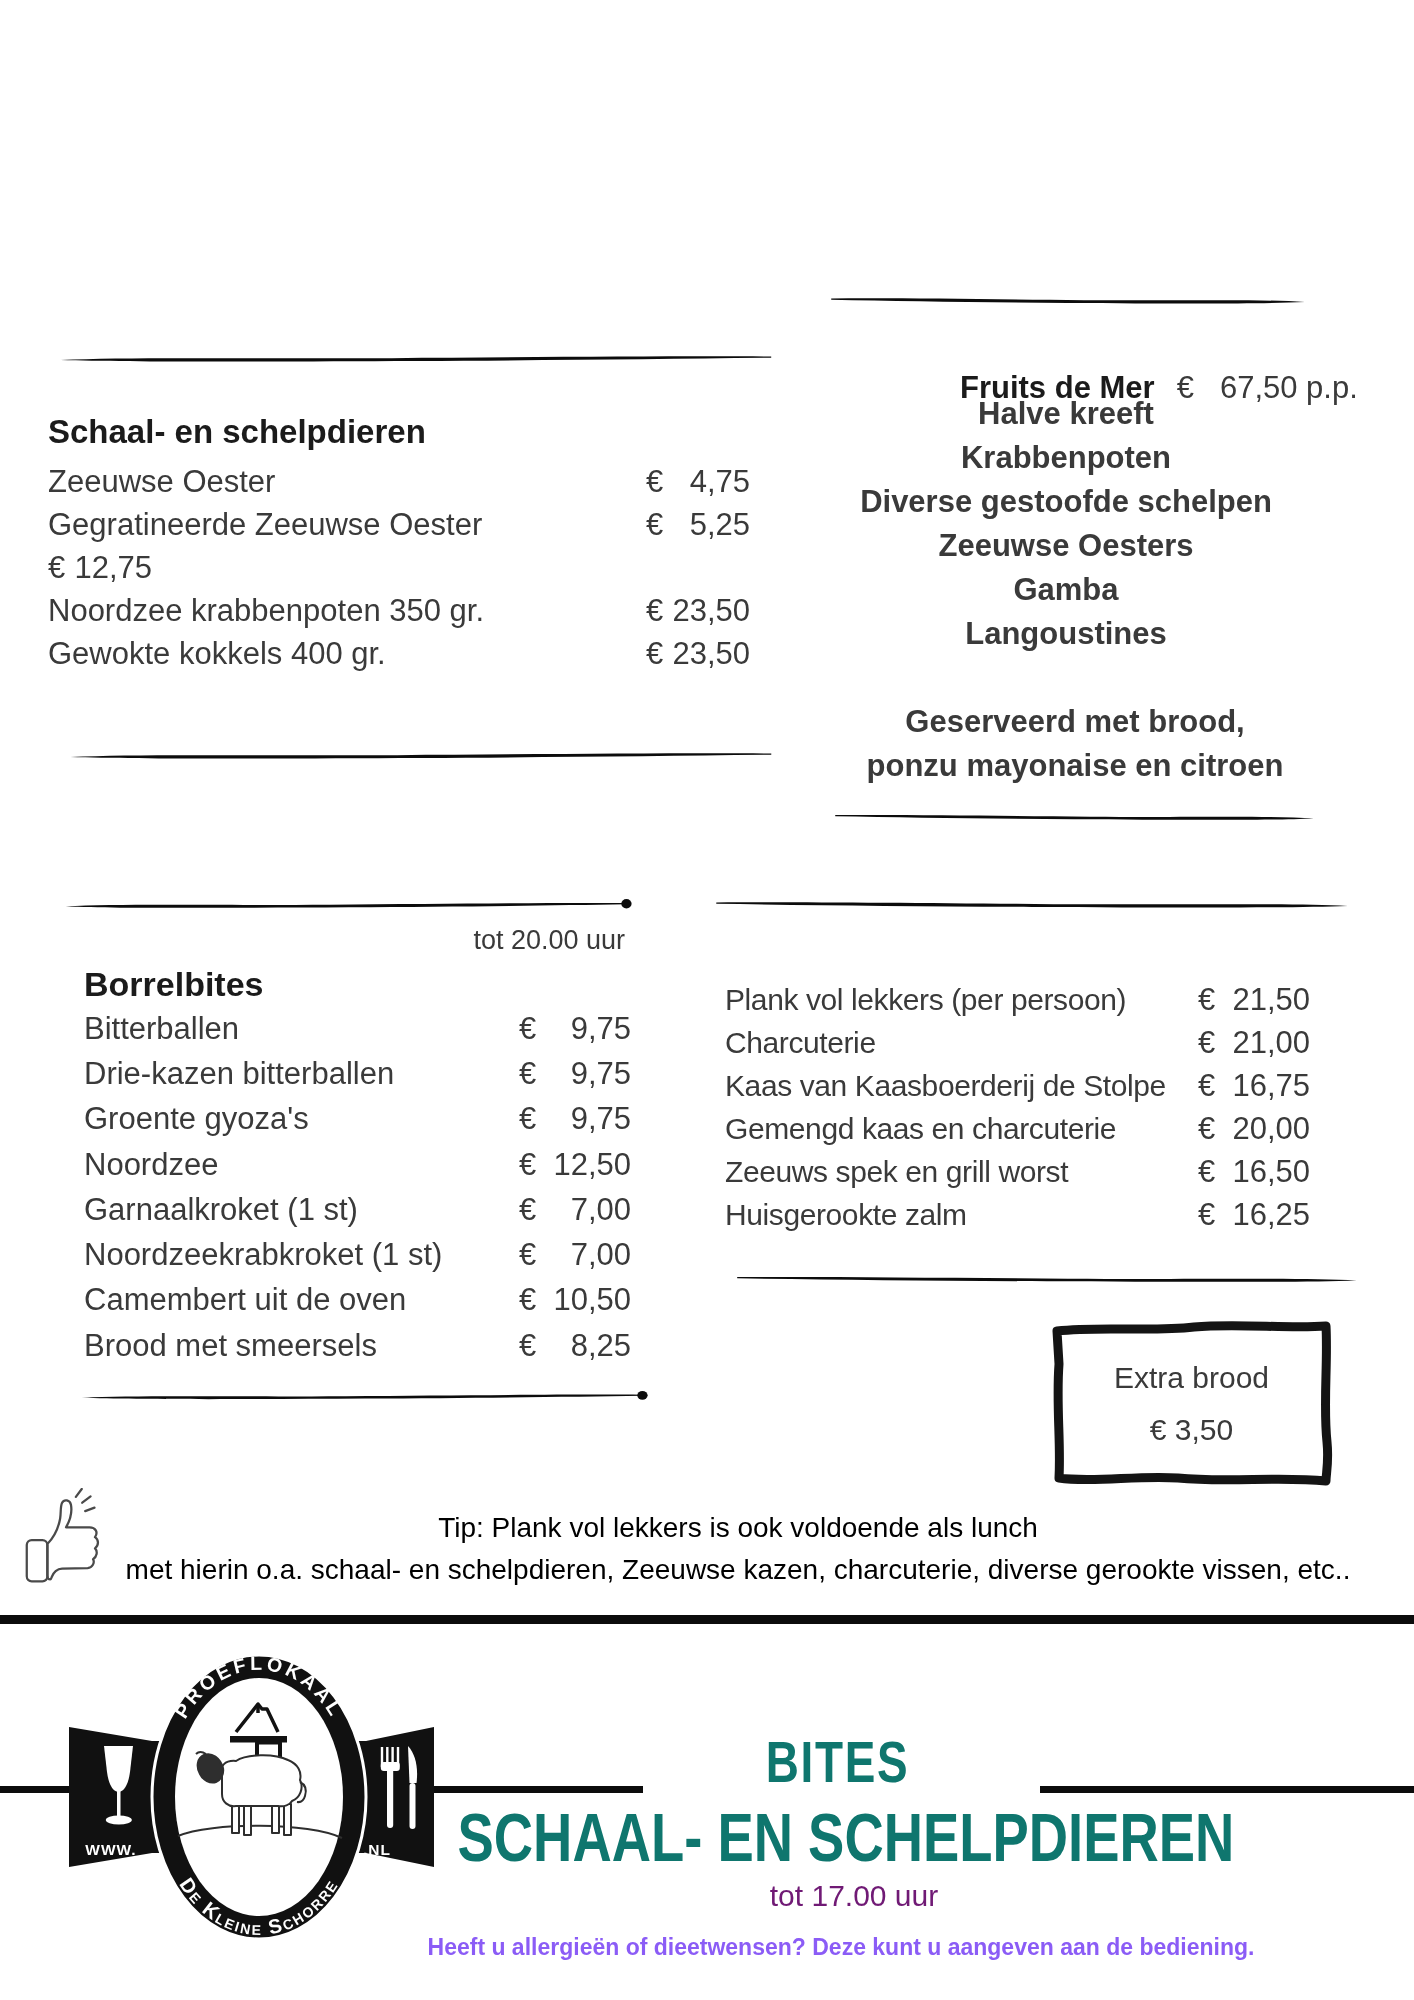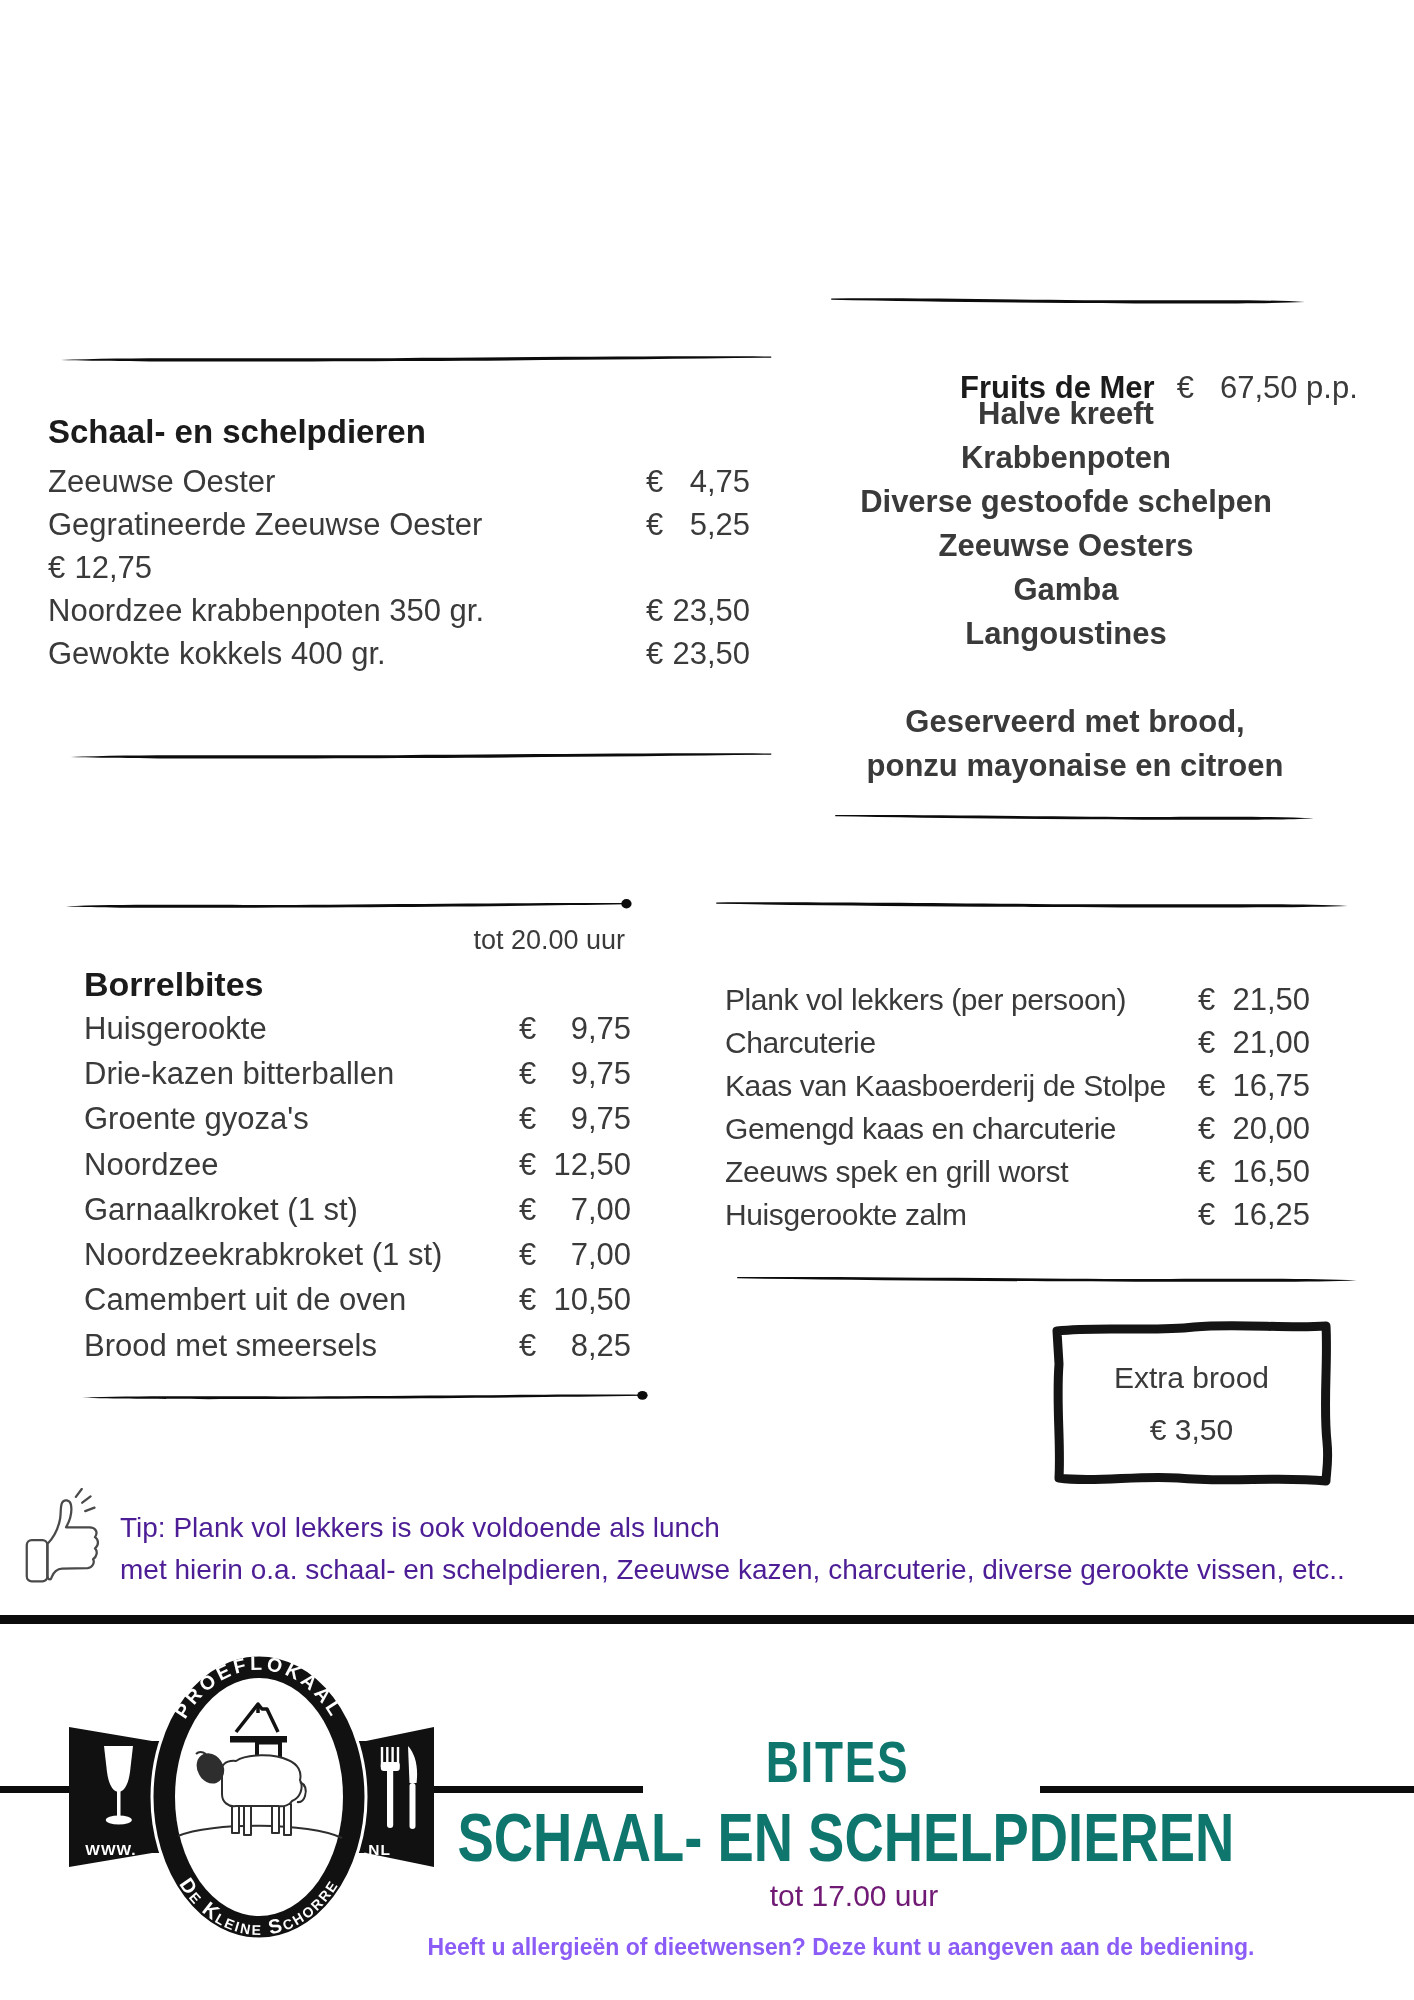--- a/index.html
+++ b/index.html
@@ -18,21 +18,21 @@
   .fdm-head{display:flex;align-items:center;height:44px;font-size:31px;white-space:nowrap;}
   .fdm-head .t{font-weight:bold;color:#1b1b1b;}
   .fdm-head .c{margin-left:22px;}
   .fdm-head .p{margin-left:26px;}
   .note{font-size:27px;line-height:36px;white-space:nowrap;}
   .bb-row{height:45.3px;}
   .boards .lbl{font-size:30px;letter-spacing:-0.4px;}
   .heavy{font-weight:bold;color:#0f766e;white-space:nowrap;}
   .squeeze{display:inline-block;transform:scale(0.85,1.07);transform-origin:center;}
   .bar{position:absolute;background:#0c0c0c;}
-  .tip-line{position:absolute;left:120px;width:1260px;text-align:left;font-size:28px;line-height:40px;color:#4c1d95;white-space:nowrap;}
+  .tip-line{position:absolute;left:108px;width:1260px;text-align:center;font-size:28px;line-height:40px;color:#000000;white-space:nowrap;}
   .extra-box{position:absolute;left:1046px;top:1316px;width:291px;height:177px;}
   .extra-box svg.frame{position:absolute;left:0;top:0;width:100%;height:100%;}
   .extra-line{position:absolute;left:0;width:100%;text-align:center;font-size:30px;line-height:44px;color:#3a3a3a;}
   .center-text{text-align:center;}
 </style>
 </head>
 <body>
 
 <div class="page">
 
@@ -132,21 +132,21 @@
   </div>
   <div class="abs center-col" style="left:860px;top:700px;width:430px;">
     <div>Geserveerd met brood,</div>
     <div>ponzu mayonaise en citroen</div>
   </div>
 
   <div class="abs note" style="left:300px;top:922px;width:325px;text-align:right;">tot 20.00 uur</div>
   <div class="abs section-title" style="left:84px;top:962px;font-size:34px;line-height:44px;">Borrelbites</div>
   <div class="menu" style="left:84px;top:1006px;width:547px;">
     <div class="mrow bb-row">
-      <span class="lbl">Huisgerookte</span>
+      <span class="lbl">Bitterballen</span>
       <span class="price" style="width:112px;">
           <span>€</span>
           <span>9,75</span>
         </span>
     </div>
     <div class="mrow bb-row">
       <span class="lbl">Drie-kazen bitterballen</span>
       <span class="price" style="width:112px;">
           <span>€</span>
           <span>9,75</span>

